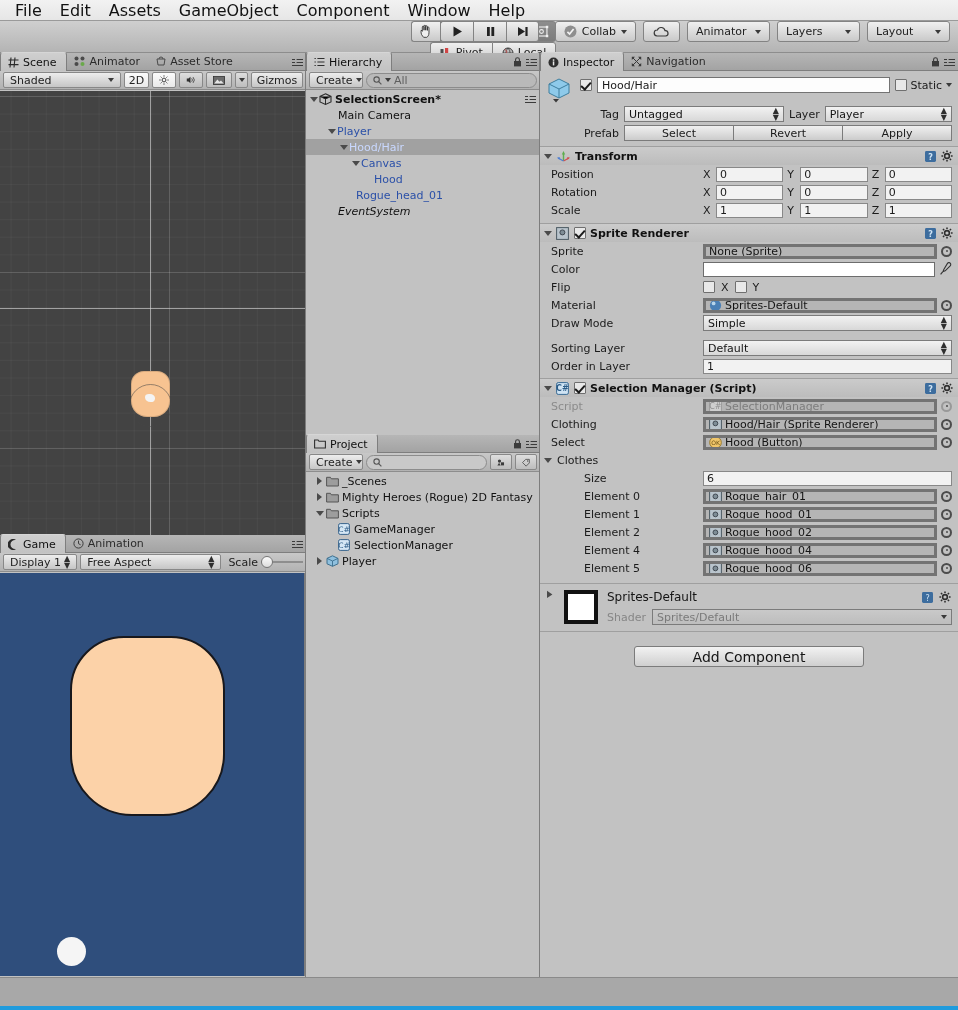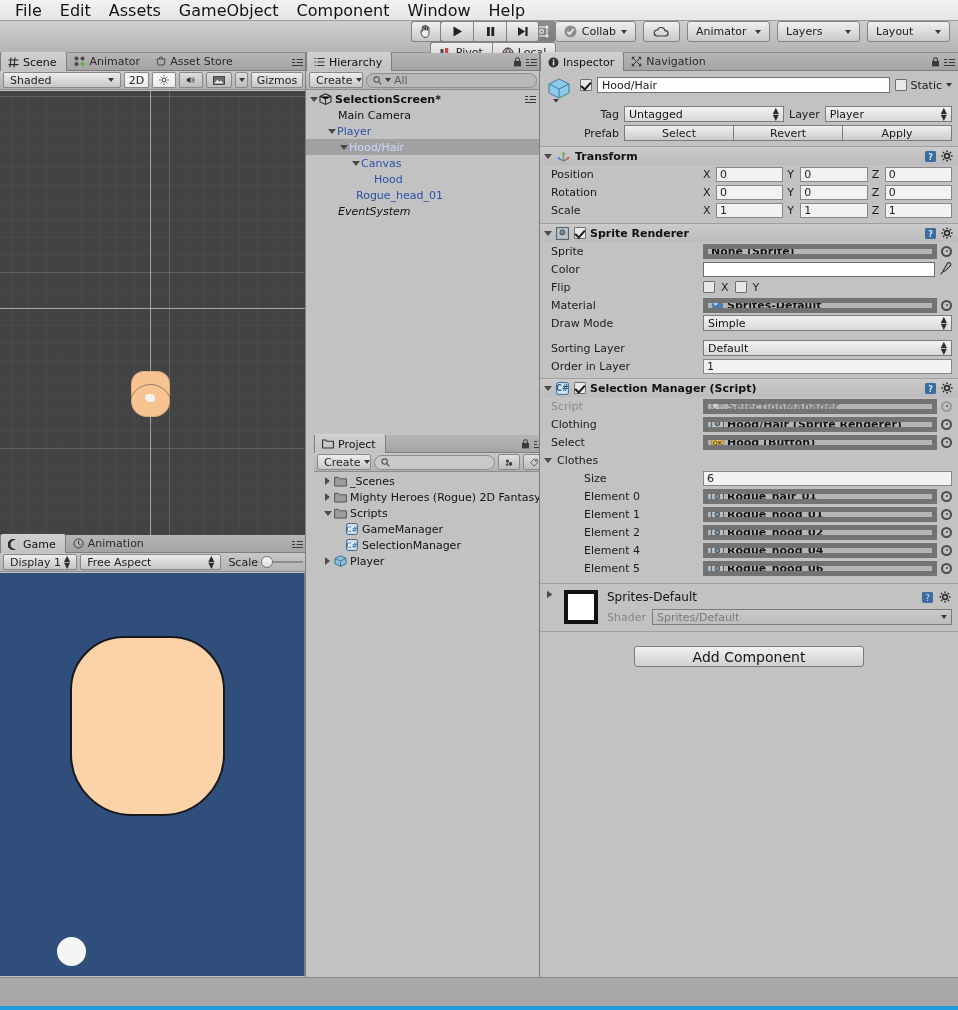--- a/index.html
+++ b/index.html
@@ -157,21 +157,21 @@
   .trow .arrow { width:11px; display:flex; justify-content:center; align-items:center; }
   .arrow i { width:0;height:0; display:block;
              border-left:4px solid transparent;border-right:4px solid transparent;border-top:5px solid #4a4a4a; }
   .arrow.right i { border-left:5px solid #4a4a4a;border-top:4px solid transparent;border-bottom:4px solid transparent;border-right:0; }
   .trow .lbl { white-space:nowrap; }
   .blue { color:#2b50a8; }
   .bold { font-weight:bold; }
   .scene-ico { width:13px; height:12px; margin-right:3px; }
 
   
-  #project { left:314px; top:435px; width:234px; height:542px; }
+  #project { left:306px; top:435px; width:234px; height:542px; }
 
   
   #inspector { left:540px; top:53px; width:418px; height:924px; background:#c2c2c2; }
   .insp-body { position:absolute; left:0; top:19px; right:0; bottom:0; overflow:hidden; }
 
   .insp-head { padding:5px 6px 0 6px; display:flex; gap:6px; align-items:flex-start; }
   .cubeico { width:28px; height:26px; flex:0 0 28px; }
   .namerow { flex:1; display:flex; align-items:center; gap:5px; }
   .cb { width:12px; height:12px; background:#e8e8e8; border:1px solid #6f6f6f; border-radius:1px;
         display:inline-block; position:relative; flex:0 0 12px; }
@@ -207,23 +207,23 @@
   .foldarrow { width:0;height:0;border-left:4px solid transparent;border-right:4px solid transparent;border-top:5px solid #4a4a4a; }
   .comp-head .spacer { flex:1; }
   .bookico { width:13px; height:13px; }
   .gearico { width:13px; height:13px; }
 
   .prow { height:18px; display:flex; align-items:center; padding:0 6px 0 11px; font-size:11px; }
   .prow .pl { width:152px; color:#1b1b1b; flex:0 0 152px; }
   .prow .pl.ind { padding-left:33px; width:152px; }
   .prow .pv { flex:1; display:flex; align-items:center; gap:4px; }
   .objfield {
-    flex:1; height:15px; background:#b5b5b5; border:5px solid #737373;
+    flex:1; height:15px; background:#b5b5b5; border:3px solid #737373;
     display:flex; align-items:center; gap:3px; padding:0 3px; font-size:11px; color:#141414;
-    white-space:nowrap; overflow:hidden;font-weight:bold;
+    white-space:nowrap; overflow:hidden;
   }
   .objfield.dim { color:#7d7d7d; }
   .circ { width:11px;height:11px;border-radius:50%;border:2px solid #4c4c4c; position:relative; flex:0 0 11px;}
   .circ:after{content:"";position:absolute;left:2.5px;top:2.5px;width:2px;height:2px;background:#4c4c4c;border-radius:50%;}
   .numfield { height:15px; background:#f2f2f2; border:1px solid #888; flex:1; display:flex;
     align-items:center; padding:0 3px; font-size:11px; }
   .axlbl { width:9px; text-align:left; font-size:11px; }
   .colorfield { flex:1; height:15px; background:#ffffff; border:1px solid #6d6d6d; }
   .eyedrop { width:13px; height:14px; }
   .smallico { width:13px; height:13px; flex:0 0 13px; }

